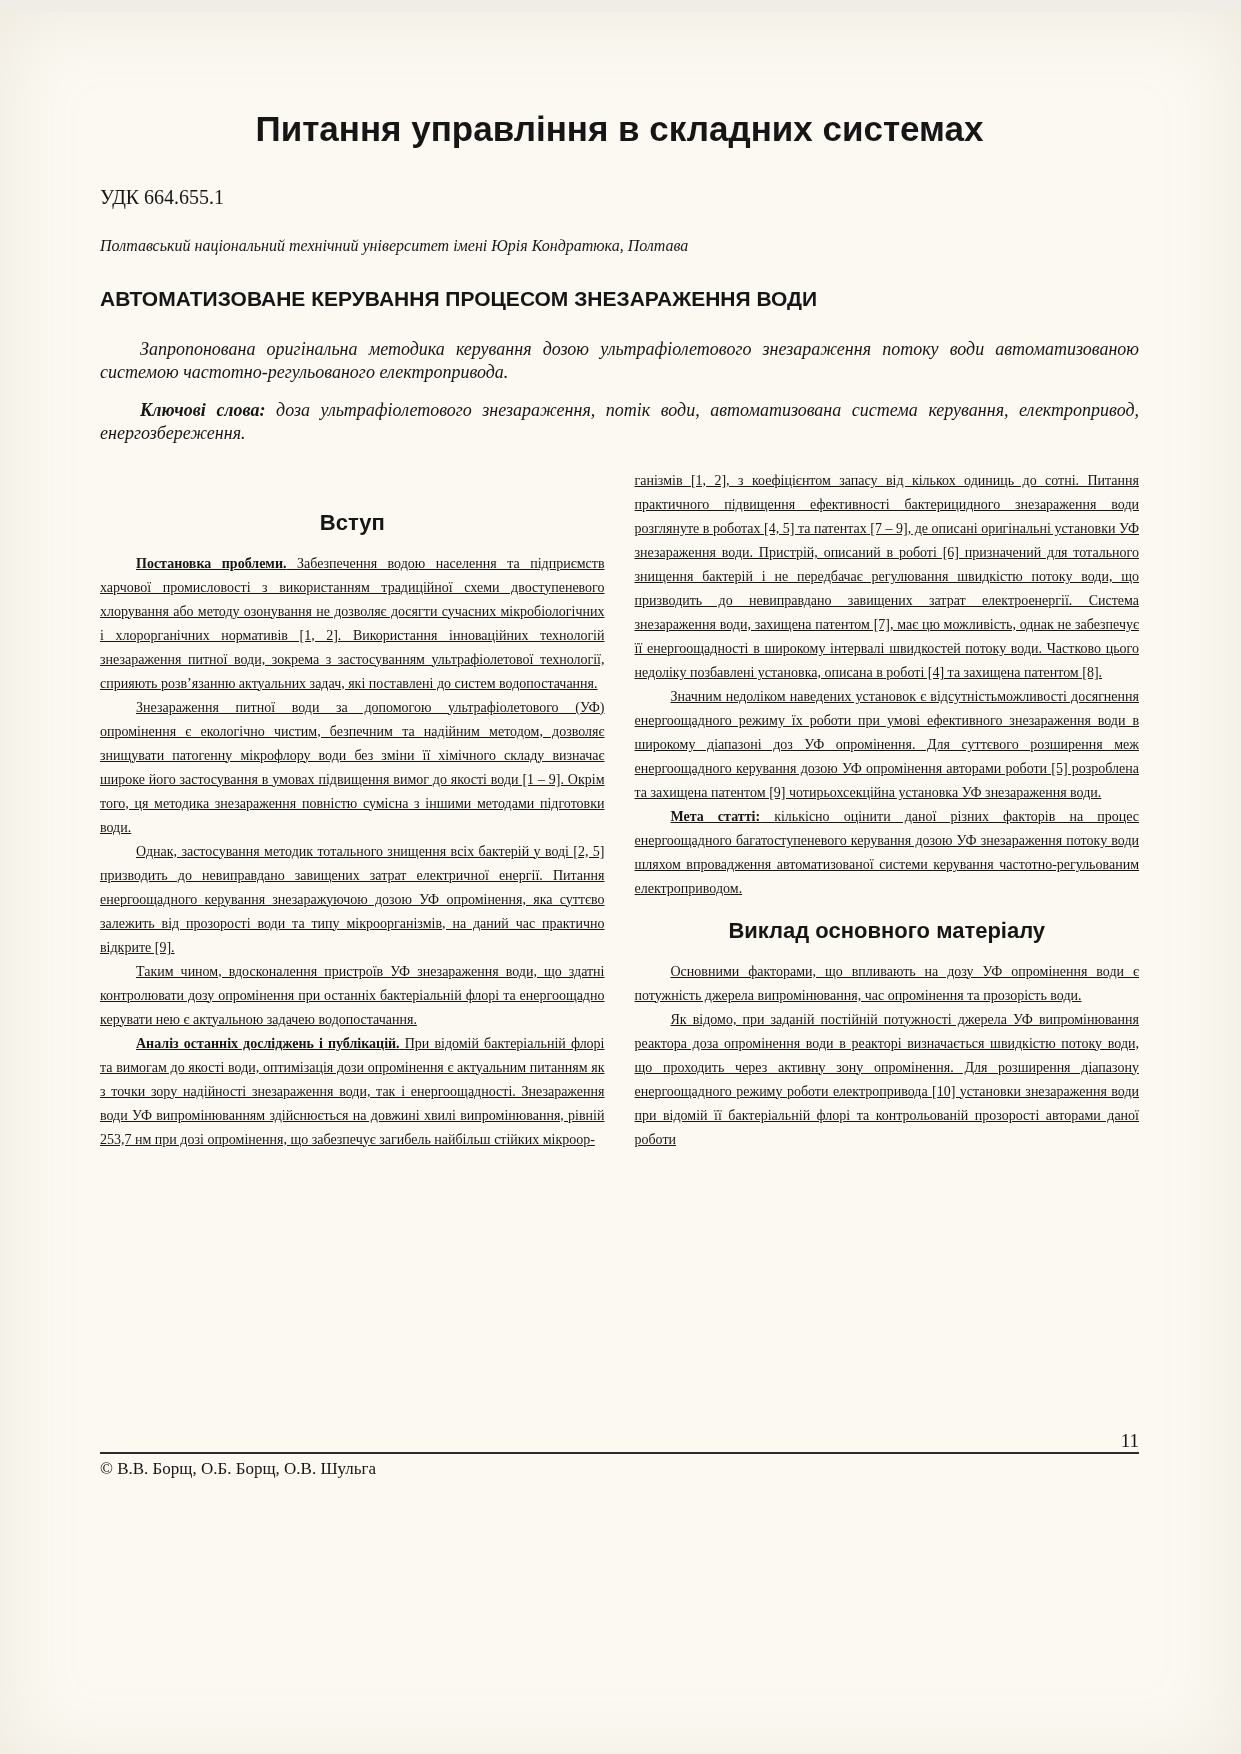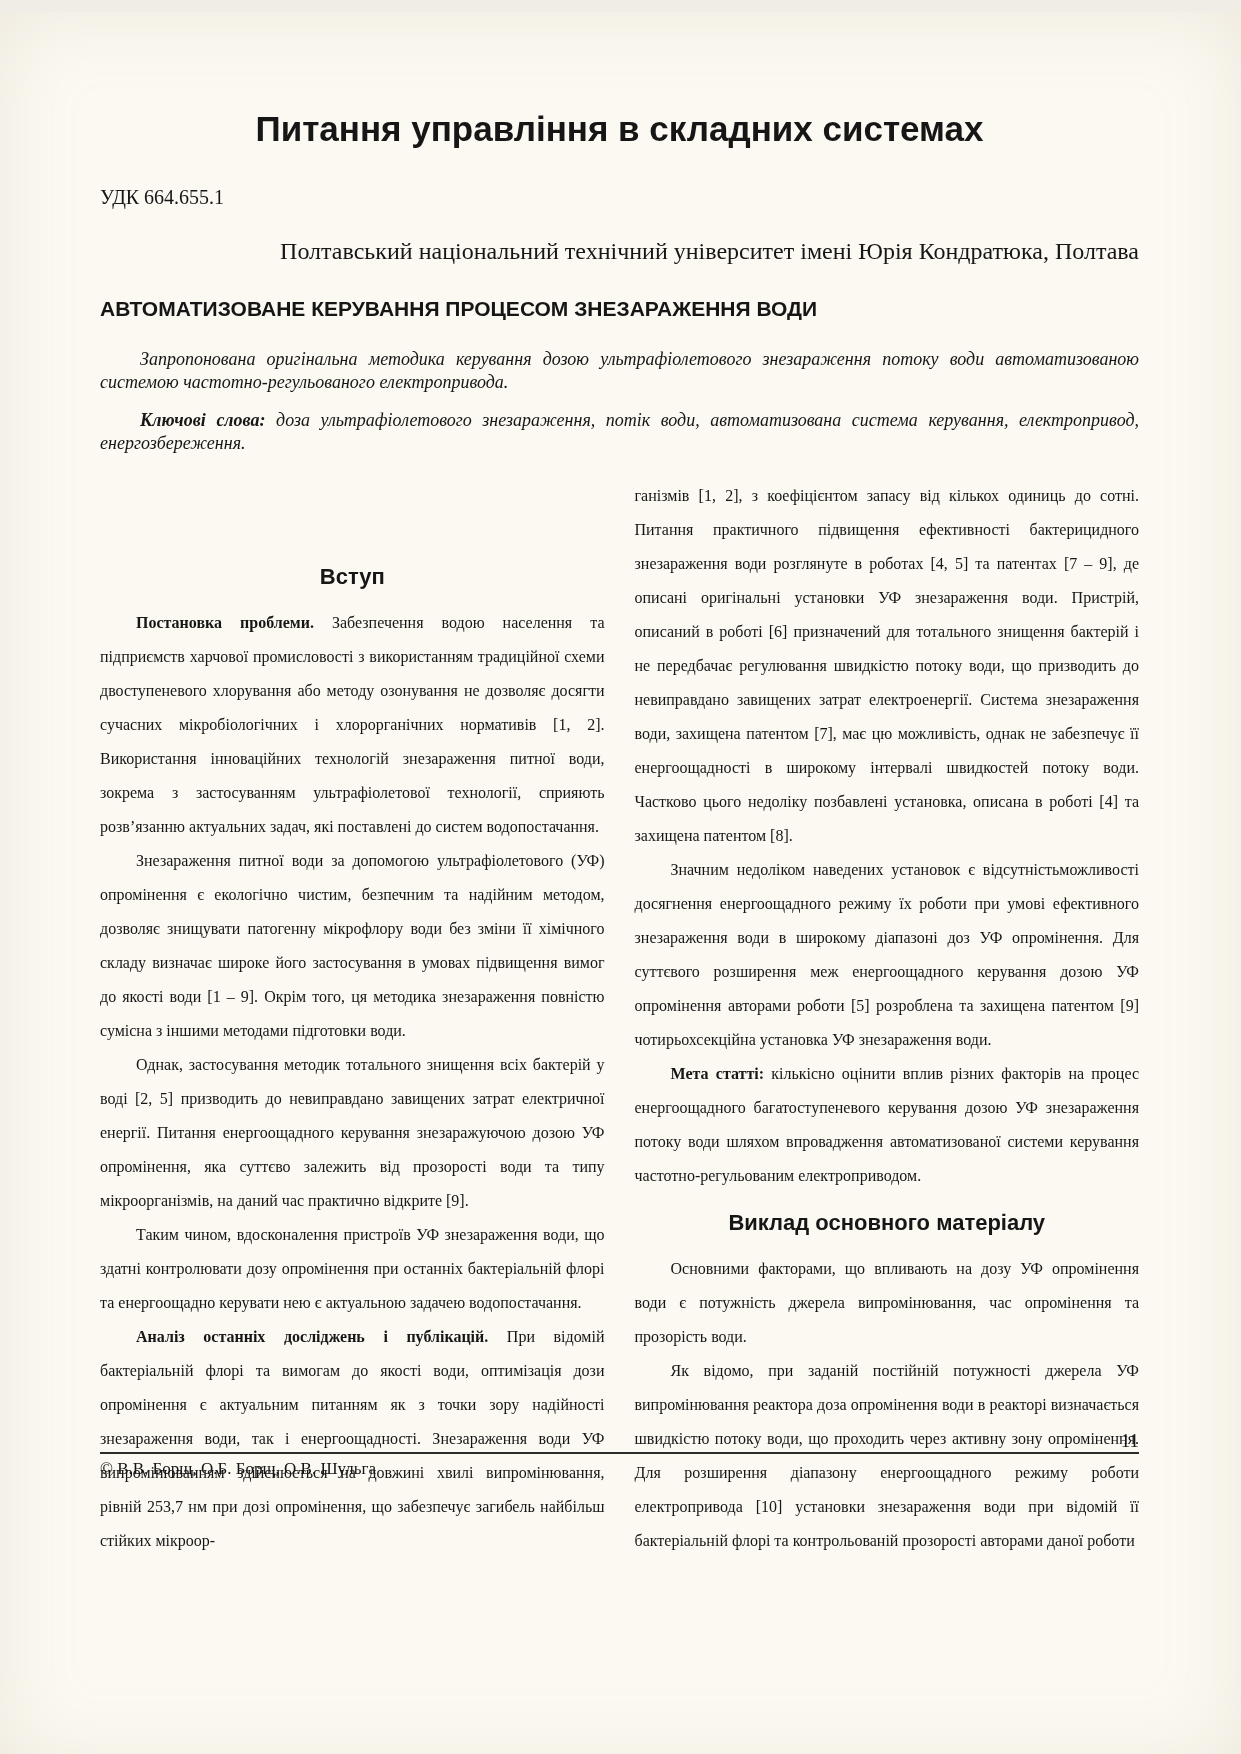--- a/index.html
+++ b/index.html
@@ -32,24 +32,24 @@
     font-size: 20px;
     line-height: 1.3;
     margin: 0 0 26px 0;
   }
   .authors {
     font-size: 20px;
     line-height: 1.3;
     margin: 0 0 26px 0;
   }
   .affiliation {
-    font-size: 24px;
+    font-size: 16px;
     line-height: 1.3;
+    font-style: italic;
     margin: 0 0 28px 0;
-    text-align: right;
   }
   .article-title {
     font-family: "Liberation Sans", sans-serif;
     font-weight: bold;
     font-size: 21px;
     line-height: 1.3;
     text-align: left;
     margin: 0 0 26px 0;
   }
   .abstract {
@@ -84,25 +84,26 @@
     font-size: 22px;
     line-height: 1.25;
     text-align: center;
     text-indent: 0;
     margin: 6px 0 15px 0;
   }
   .section-heading.mid {
     margin-top: 16px;
   }
   .body-p {
-    font-size: 16px;
-    line-height: 34px;
+    font-size: 14px;
+    line-height: 24px;
     text-align: justify;
     text-indent: 36px;
     margin: 0;
+    text-decoration: underline;
   }
   .body-p.no-indent { text-indent: 0; }
   .footer {
     position: absolute;
     left: 100px;
     right: 102px;
     top: 1419px;
   }
   .page-number {
     text-align: right;
@@ -152,21 +153,21 @@
       <p class="body-p"><span>Таким чином, вдосконалення пристроїв УФ знезараження води, що здатні контролювати дозу опромінення при останніх бактеріальній флорі та енергоощадно керувати нею є актуальною задачею водопостачання.</span></p>
 
       <p class="body-p"><b>Аналіз останніх досліджень і публікацій.</b> <span>При відомій бактеріальній флорі та вимогам до якості води, оптимізація дози опромінення є актуальним питанням як з точки зору надійності знезараження води, так і енергоощадності. Знезараження води УФ випромінюванням здійснюється на довжині хвилі  випромінювання, рівній 253,7 нм при дозі опромінення, що забезпечує загибель  найбільш  стійких  мікроор-</span></p>
     </div>
 
     <div class="col">
       <p class="body-p no-indent"><span>ганізмів [1, 2], з коефіцієнтом запасу від кількох одиниць до сотні. Питання практичного підвищення ефективності бактерицидного знезараження води розглянуте в роботах [4, 5] та патентах [7 – 9], де описані оригінальні установки УФ знезараження води. Пристрій, описаний в роботі [6] призначений для тотального знищення бактерій і не передбачає регулювання швидкістю потоку води, що призводить до невиправдано завищених затрат електроенергії. Система знезараження води, захищена патентом [7], має цю можливість, однак не забезпечує її енергоощадності в широкому інтервалі швидкостей потоку води. Частково цього недоліку позбавлені установка, описана в роботі [4] та захищена патентом [8].</span></p>
 
       <p class="body-p"><span>Значним недоліком наведених установок є відсутністьможливості досягнення енергоощадного режиму їх роботи при умові ефективного знезараження води в широкому діапазоні доз УФ опромінення. Для суттєвого розширення меж енергоощадного керування дозою УФ опромінення авторами роботи [5] розроблена та захищена патентом [9] чотирьохсекційна установка УФ знезараження води.</span></p>
 
-      <p class="body-p"><b>Мета статті:</b> <span>кількісно оцінити вплив різних факторів на процес енергоощадного багатоступеневого керування дозою УФ знезараження потоку води шляхом впровадження автоматизованої системи керування частотно-регульованим електроприводом.</span></p>
+      <p class="body-p"><b>Мета статті:</b> <span>кількісно оцінити даної різних факторів на процес енергоощадного багатоступеневого керування дозою УФ знезараження потоку води шляхом впровадження автоматизованої системи керування частотно-регульованим електроприводом.</span></p>
 
       <h3 class="section-heading mid">Виклад основного матеріалу</h3>
 
       <p class="body-p"><span>Основними факторами, що впливають на дозу УФ опромінення води є потужність джерела випромінювання, час опромінення та прозорість води.</span></p>
 
       <p class="body-p"><span>Як відомо, при заданій постійній потужності джерела УФ випромінювання реактора доза опромінення води в реакторі визначається швидкістю потоку води, що проходить через активну зону опромінення. Для розширення діапазону енергоощадного режиму роботи електропривода [10] установки знезараження води при відомій її бактеріальній флорі та контрольованій прозорості авторами даної роботи</span></p>
     </div>
 
   </div>
 

